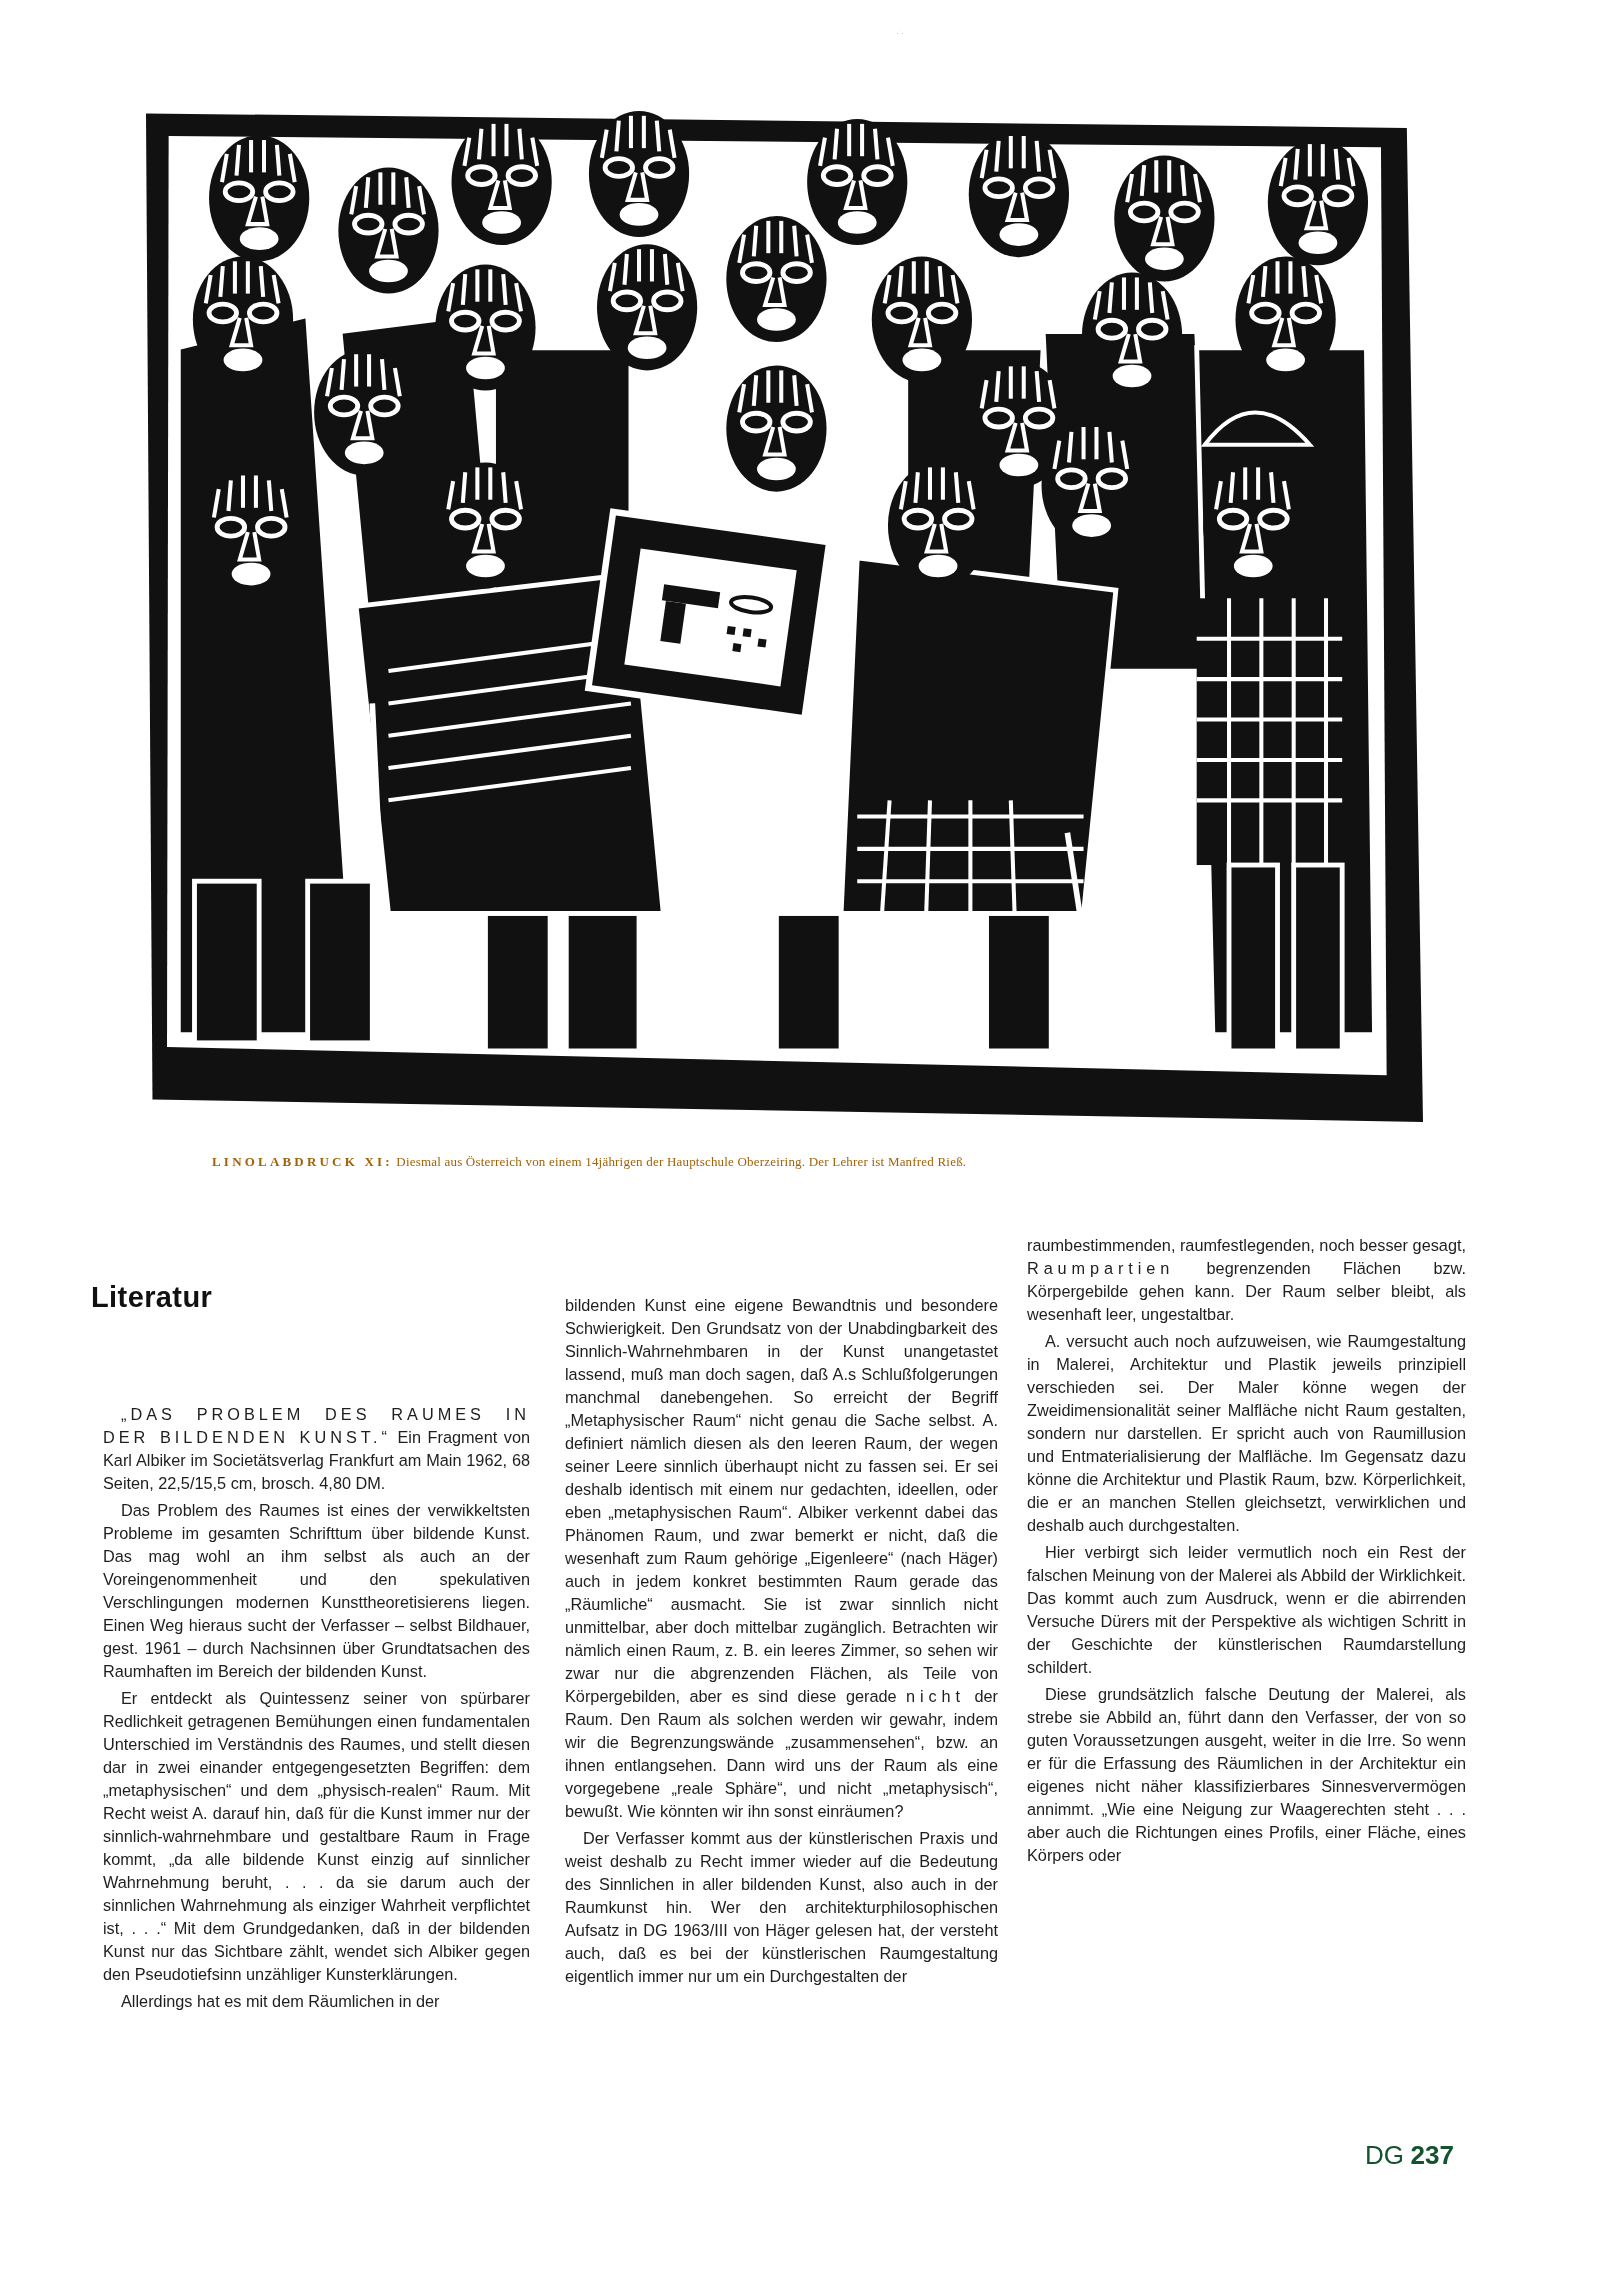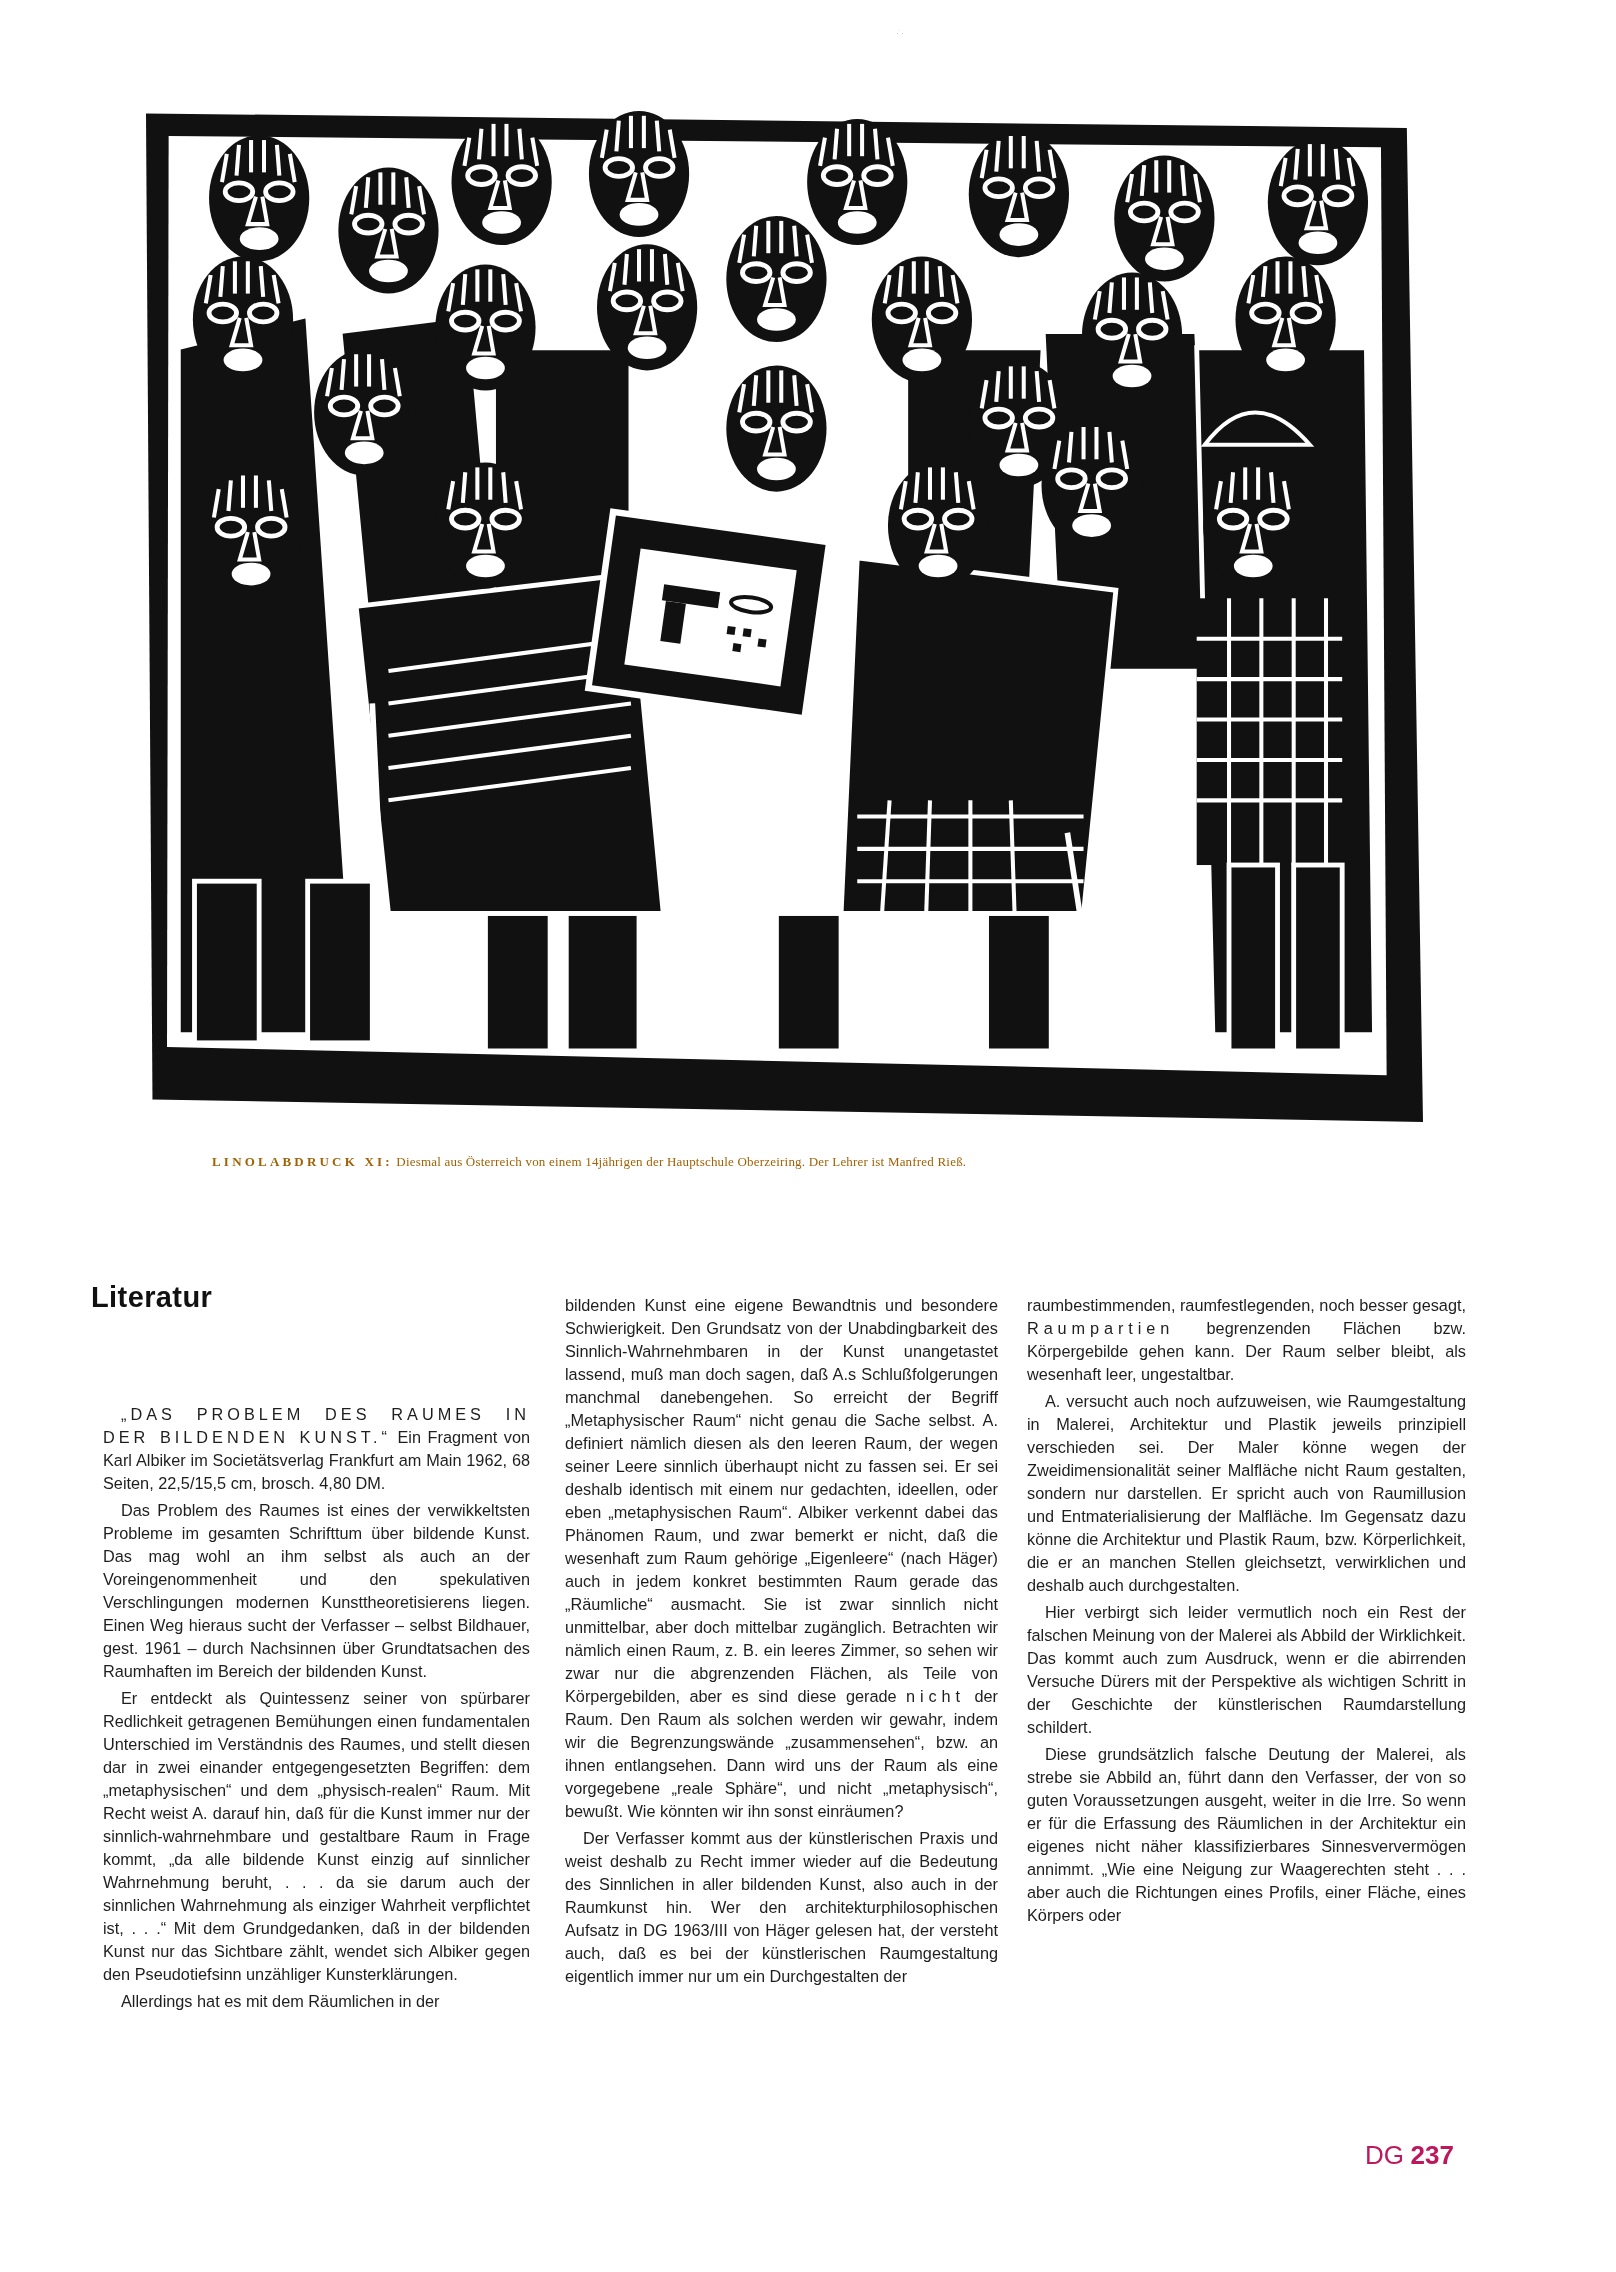--- a/index.html
+++ b/index.html
@@ -16,26 +16,26 @@
   .section-heading { position: absolute; left: 91px; top: 1281px; margin: 0;
                      font-size: 29px; font-weight: bold; color: #111; letter-spacing: 0.4px; }
 
   .col { position: absolute; top: 0; font-size: 16.3px; line-height: 23px;
          text-align: justify; color: #1e1e1e; }
   .col p { margin: 4px; text-indent: 0; }
   .col p.indent { text-indent: 18px; }
   .col p + p { margin-top: 2.4px; }
   .col1 { left: 99px; top: 1399px; width: 435px; }
   .col2 { left: 561px; top: 1290px; width: 441px; }
-  .col3 { left: 1023px; top: 1290px; width: 447px; }
+  .col3 { left: 1023px; top: 1230px; width: 447px; }
 
   .book-title { letter-spacing: 4px; }
   .spaced { letter-spacing: 4.9px; }
 
-  .folio { position: absolute; left: 1365px; top: 2140px; font-size: 26px; color: #be185d; }
+  .folio { position: absolute; left: 1365px; top: 2140px; font-size: 26px; color: #14532d; }
   .folio .num { font-weight: bold; margin-left: 6.5px; }
 
   .specks { position: absolute; left: 896px; top: 29px; width: 32px; height: 11.3px;
             font-size: 8px; color: #bbb; }
 </style>
 </head>
 <body>
 
 <div class="specks">·˙·</div>
 

